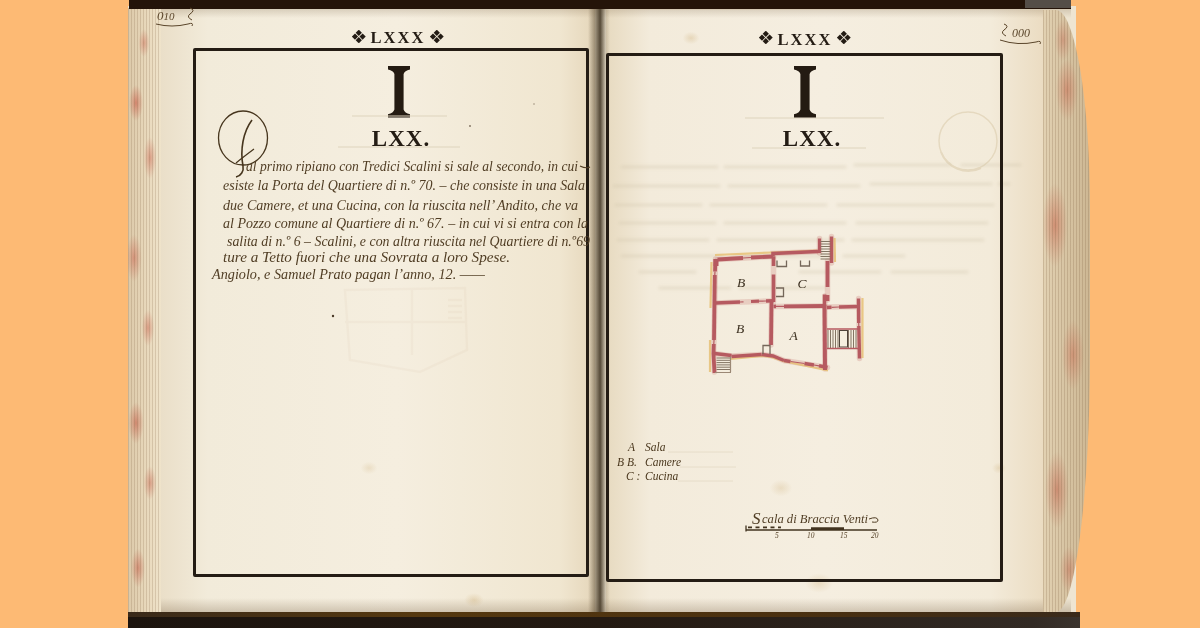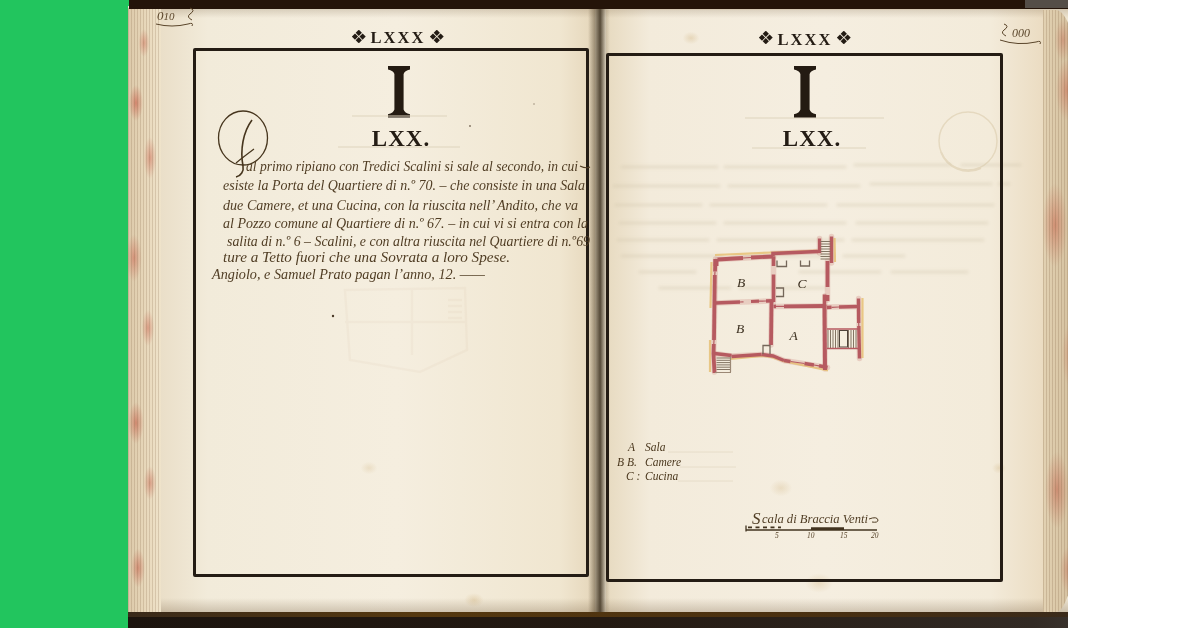--- a/index.html
+++ b/index.html
@@ -1,17 +1,17 @@
 <!DOCTYPE html>
 <html><head>
 <meta charset="utf-8">
 <style>
   html,body{margin:0;padding:0;}
-  #stage{position:relative;width:1024px;height:628px;background:#22c55e;overflow:hidden;
-         font-family:"Liberation Serif",serif;padding-left:44px;}
+  #stage{position:relative;width:1200px;height:628px;background:#fdba74;overflow:hidden;
+         font-family:"Liberation Serif",serif;}
   .abs{position:absolute;}
 </style>
 </head>
 <body>
 <div id="stage">
 
   <div class="abs" style="left:128px;top:6px;width:948px;height:610px;background:#eee5d2;"></div>
 
   <div class="abs" style="left:155px;top:8px;width:440px;height:608px;
     background:linear-gradient(90deg,#e9ddc6 0%,#f2ebda 12%,#f5eedf 55%,#f0e6d0 92%,#e5d6ba 100%);"></div>

